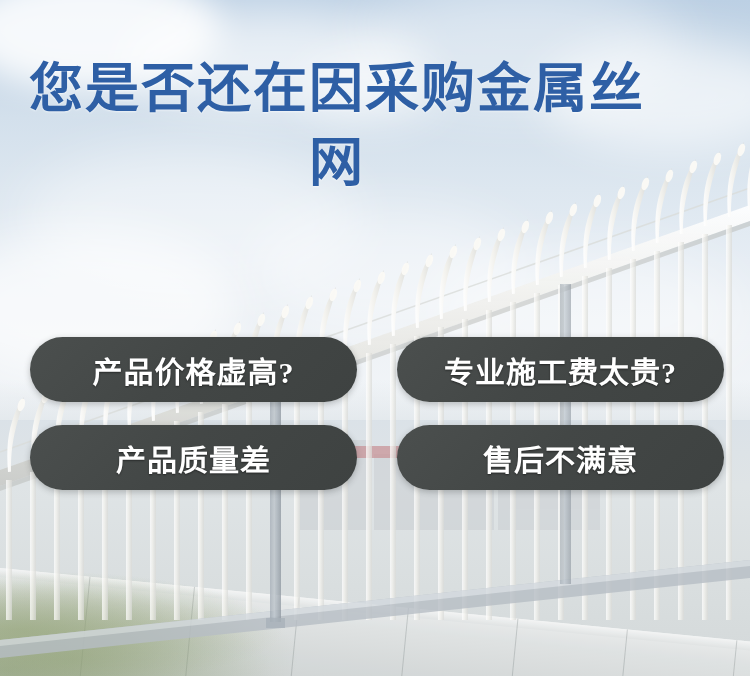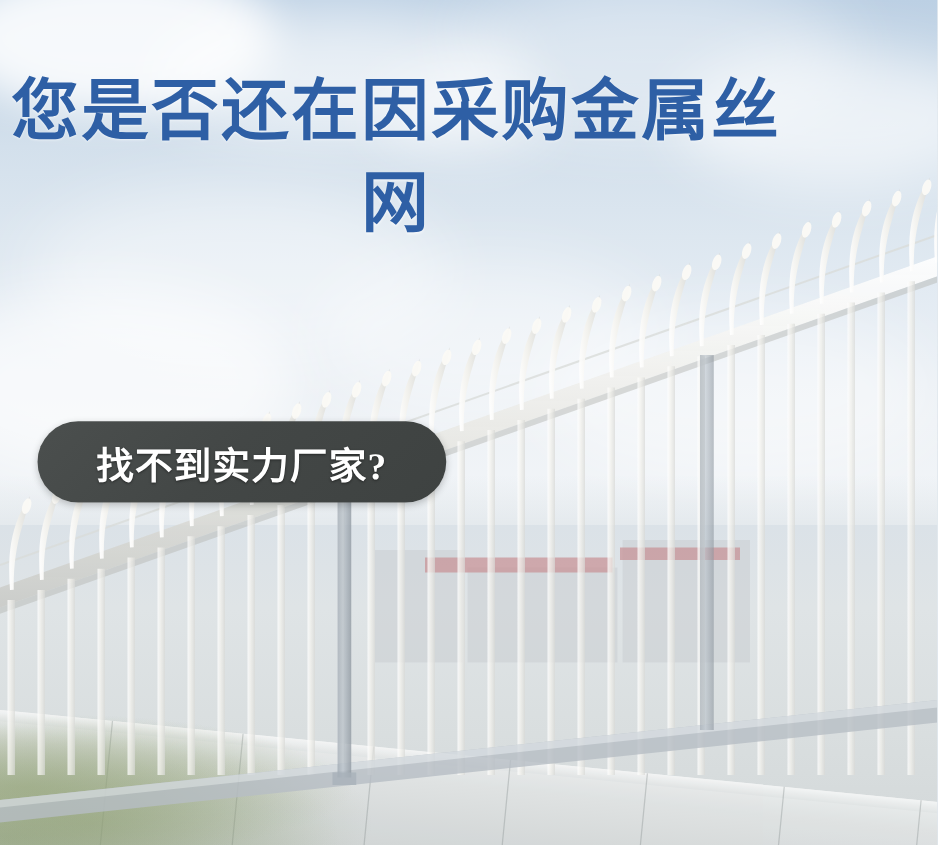--- a/index.html
+++ b/index.html
@@ -95,20 +95,21 @@
     left:0; top:52px;
     width:634px;
     text-align:center;
     color:#2e5fa5;
     font-weight:700;
     font-size:54px;
     line-height:74px;
     letter-spacing:2px;
     text-shadow:0 1px 2px rgba(255,255,255,0.55);
     font-family:"Liberation Serif","DejaVu Serif",serif;
+    padding-left:20px;
   }
   .headline .ln{ display:block; }
 
   
   .pill-grid{
     position:absolute;
     left:30px; top:337px;
     width:694px;
   }
   .pill-row{
@@ -285,17 +286,22 @@
     <rect x="266" y="618" width="19" height="10" fill="#a7b0b8" opacity="0.75"></rect>
     <rect x="560" y="284" width="11" height="300" fill="url(#postG)" opacity="0.6"></rect>
   </svg>
 
   <div class="headline">
     <span class="ln">您是否还在因采购金属丝网</span>
   </div>
 
   <div class="pill-grid">
     <div class="pill-row">
-      <div class="pill">找不到实力厂家?</div>
+      <div class="pill">产品价格虚高?</div>
+      <div class="pill">专业施工费太贵?</div>
+    </div>
+    <div class="pill-row">
+      <div class="pill">产品质量差</div>
+      <div class="pill">售后不满意</div>
     </div>
   </div>
 
 </div>
 
 </body></html>

